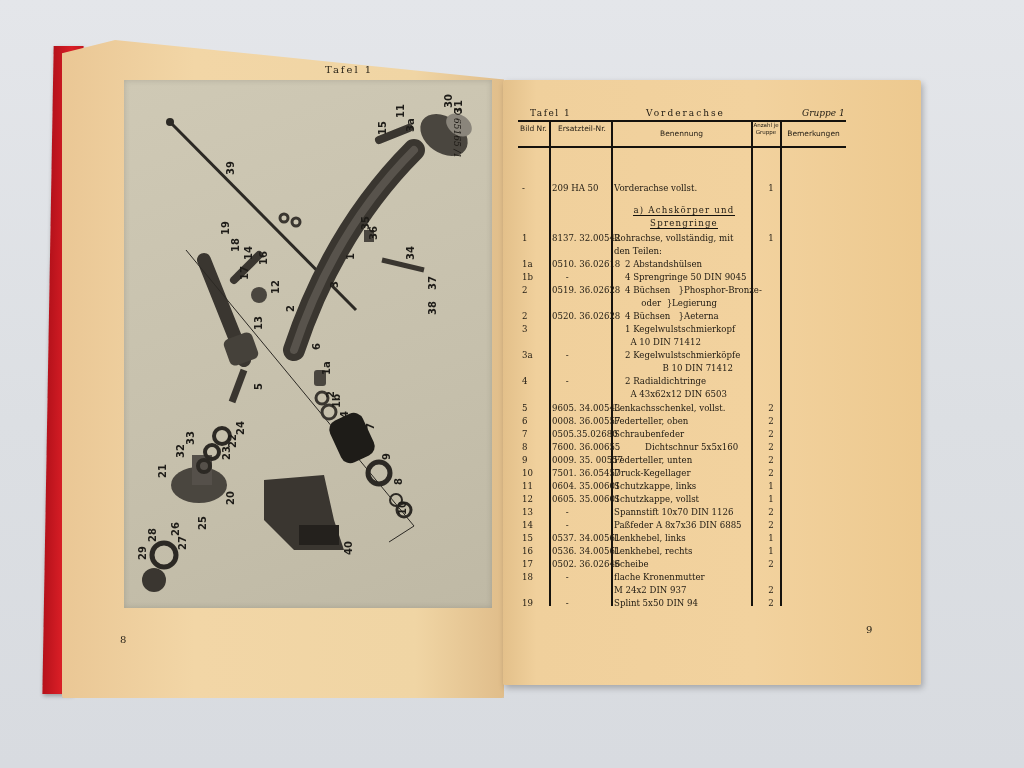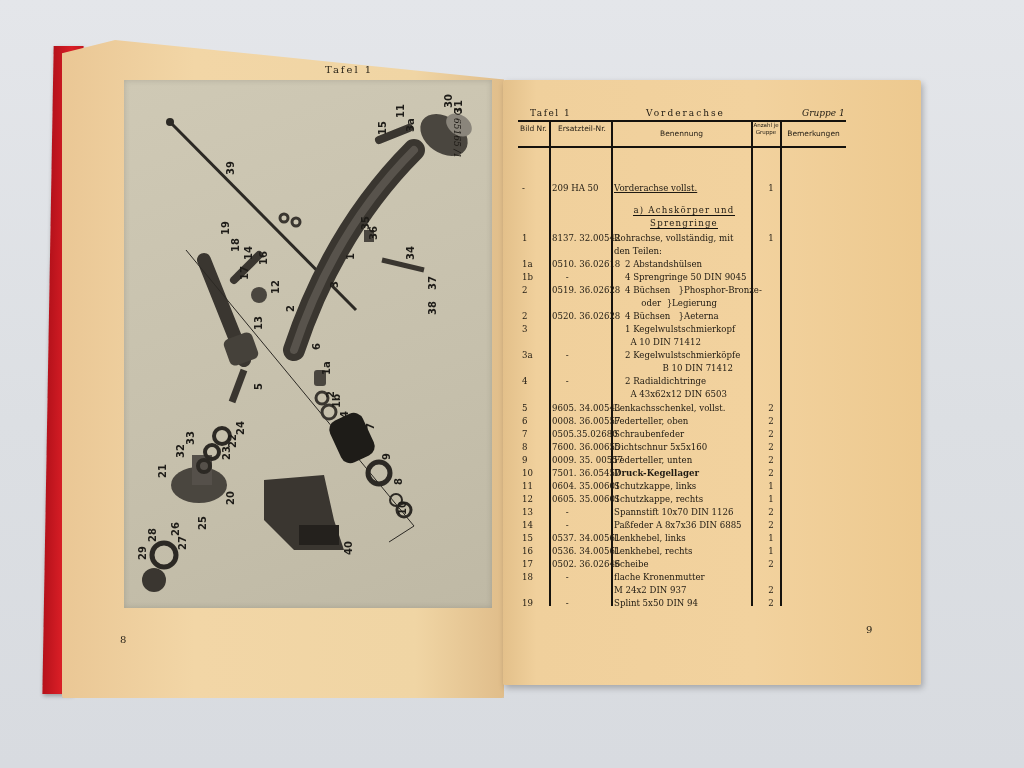--- a/index.html
+++ b/index.html
@@ -197,21 +197,21 @@
   <div class="hcell" style="left:36px; width:56px;">Ersatzteil-Nr.</div>
   <div class="hcell" style="left:94px; width:139px; top:9px;">Benennung</div>
   <div class="hcell small" style="left:234px; width:28px; white-space:normal;">Anzahl je Gruppe</div>
   <div class="hcell" style="left:263px; width:65px; top:9px;">Bemerkungen</div>
 
 
   <div id="rows">
       <div class="row" style="top: 62px;">
         <span class="c-bild" style="white-space: pre;">-</span>
         <span class="c-nr" style="white-space: pre;">209 HA 50</span>
-        <span class="c-ben" style="white-space: pre; text-decoration: underline;">Vorderachse vollst.</span>
+        <span class="c-ben" style="white-space: pre;">Vorderachse vollst.</span>
         <span class="c-anz" style="white-space: pre;">1</span>
       </div>
       <div class="row" style="top: 112px;">
         <span class="c-bild" style="white-space: pre;">1</span>
         <span class="c-nr" style="white-space: pre;">8137. 32.00542</span>
         <span class="c-ben" style="white-space: pre;">Rohrachse, vollständig, mit</span>
         <span class="c-anz" style="white-space: pre;">1</span>
       </div>
       <div class="row" style="top: 125px;">
         <span class="c-bild" style="white-space: pre;"></span>
@@ -299,45 +299,45 @@
       </div>
       <div class="row" style="top: 308px;">
         <span class="c-bild" style="white-space: pre;">7</span>
         <span class="c-nr" style="white-space: pre;">0505.35.02680</span>
         <span class="c-ben" style="white-space: pre;">Schraubenfeder</span>
         <span class="c-anz" style="white-space: pre;">2</span>
       </div>
       <div class="row" style="top: 321px;">
         <span class="c-bild" style="white-space: pre;">8</span>
         <span class="c-nr" style="white-space: pre;">7600. 36.00655</span>
-        <span class="c-ben" style="white-space: pre;">Dichtschnur 5x5x160</span>
+        <span class="c-ben" style="white-space: pre; margin-left: 31px;">Dichtschnur 5x5x160</span>
         <span class="c-anz" style="white-space: pre;">2</span>
       </div>
       <div class="row" style="top: 334px;">
         <span class="c-bild" style="white-space: pre;">9</span>
         <span class="c-nr" style="white-space: pre;">0009. 35. 00557</span>
         <span class="c-ben" style="white-space: pre;">Federteller, unten</span>
         <span class="c-anz" style="white-space: pre;">2</span>
       </div>
       <div class="row" style="top: 347px;">
         <span class="c-bild" style="white-space: pre;">10</span>
         <span class="c-nr" style="white-space: pre;">7501. 36.05457</span>
-        <span class="c-ben" style="white-space: pre; font-weight: bold;">Druck-Kegellager</span>
+        <span class="c-ben" style="white-space: pre;">Druck-Kegellager</span>
         <span class="c-anz" style="white-space: pre;">2</span>
       </div>
       <div class="row" style="top: 360px;">
         <span class="c-bild" style="white-space: pre;">11</span>
         <span class="c-nr" style="white-space: pre;">0604. 35.00601</span>
         <span class="c-ben" style="white-space: pre;">Schutzkappe, links</span>
         <span class="c-anz" style="white-space: pre;">1</span>
       </div>
       <div class="row" style="top: 373px;">
         <span class="c-bild" style="white-space: pre;">12</span>
         <span class="c-nr" style="white-space: pre;">0605. 35.00601</span>
-        <span class="c-ben" style="white-space: pre;">Schutzkappe, rechts</span>
+        <span class="c-ben" style="white-space: pre;">Schutzkappe, vollst</span>
         <span class="c-anz" style="white-space: pre;">1</span>
       </div>
       <div class="row" style="top: 386px;">
         <span class="c-bild" style="white-space: pre;">13</span>
         <span class="c-nr" style="white-space: pre;">     -</span>
         <span class="c-ben" style="white-space: pre;">Spannstift 10x70 DIN 1126</span>
         <span class="c-anz" style="white-space: pre;">2</span>
       </div>
       <div class="row" style="top: 399px;">
         <span class="c-bild" style="white-space: pre;">14</span>

